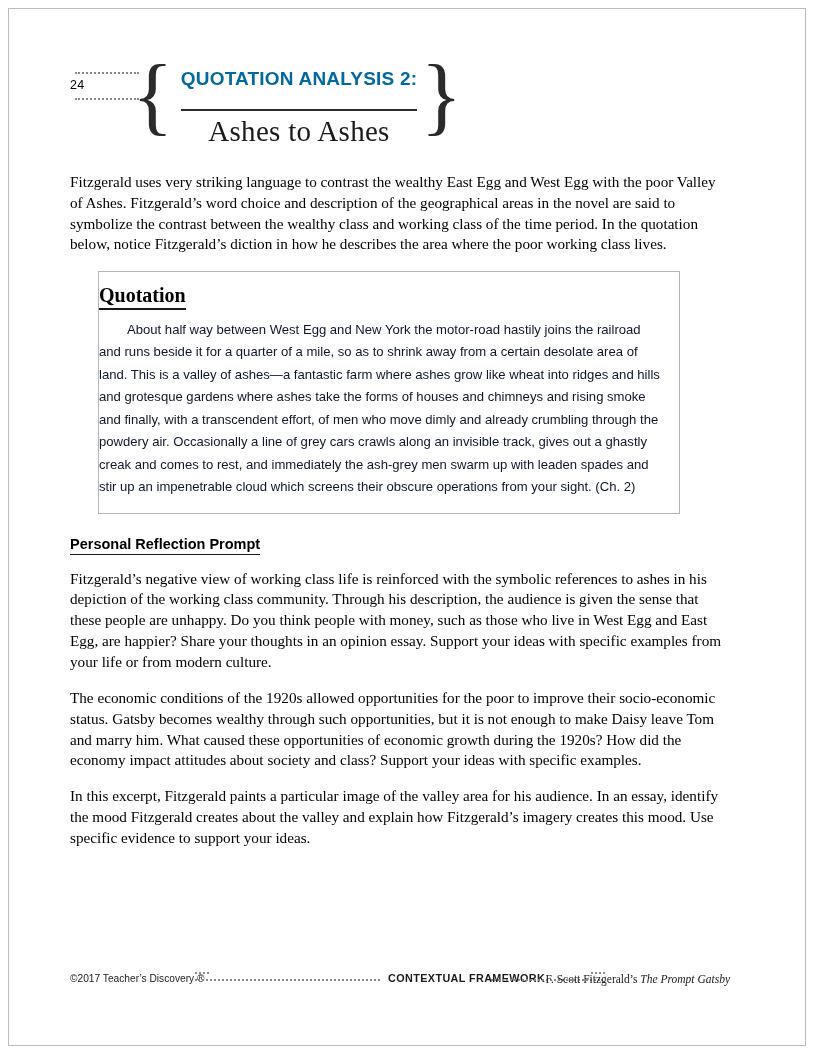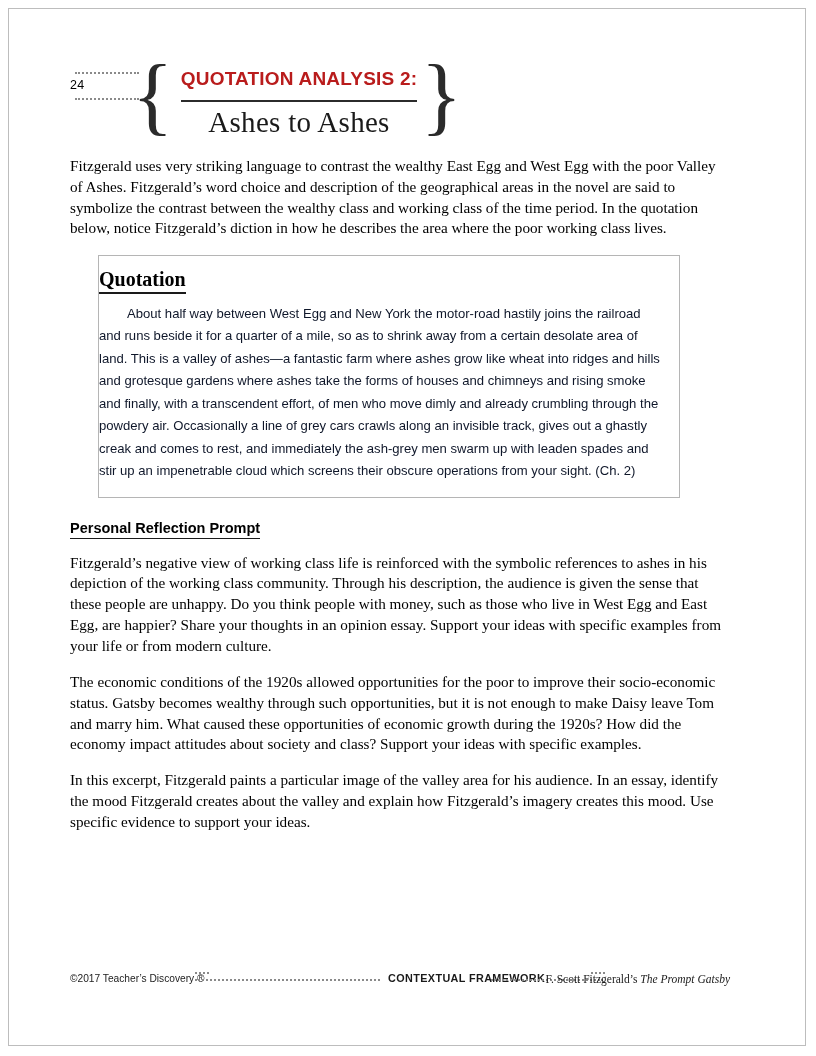--- a/index.html
+++ b/index.html
@@ -84,36 +84,36 @@
     left: 38px;
     right: 34px;
     top: 8px;
     text-align: center;
   }
   .title-line1 {
     font-family: "Liberation Sans", sans-serif;
     font-weight: bold;
     font-size: 19px;
     letter-spacing: 0.2px;
-    color: #b91c1c;
+    color: #0369a1;
     border-bottom: 2px solid #2b2b2b;
-    padding-bottom: 10px;
+    padding-bottom: 19px;
     display: inline-block;
   }
   .title-line2 {
     font-family: "Liberation Serif", serif;
     font-size: 29px;
     color: #1a1a1a;
     margin-top: 4px;
     letter-spacing: 0.3px;
   }
 
   
   .intro {
-    margin-top: 18px;
+    margin-top: 34px;
     font-size: 15.2px;
     line-height: 1.37;
     text-align: left;
   }
 
   
   .quote-box {
     margin-top: 14px;
     margin-left: 28px;
     width: 582px;

